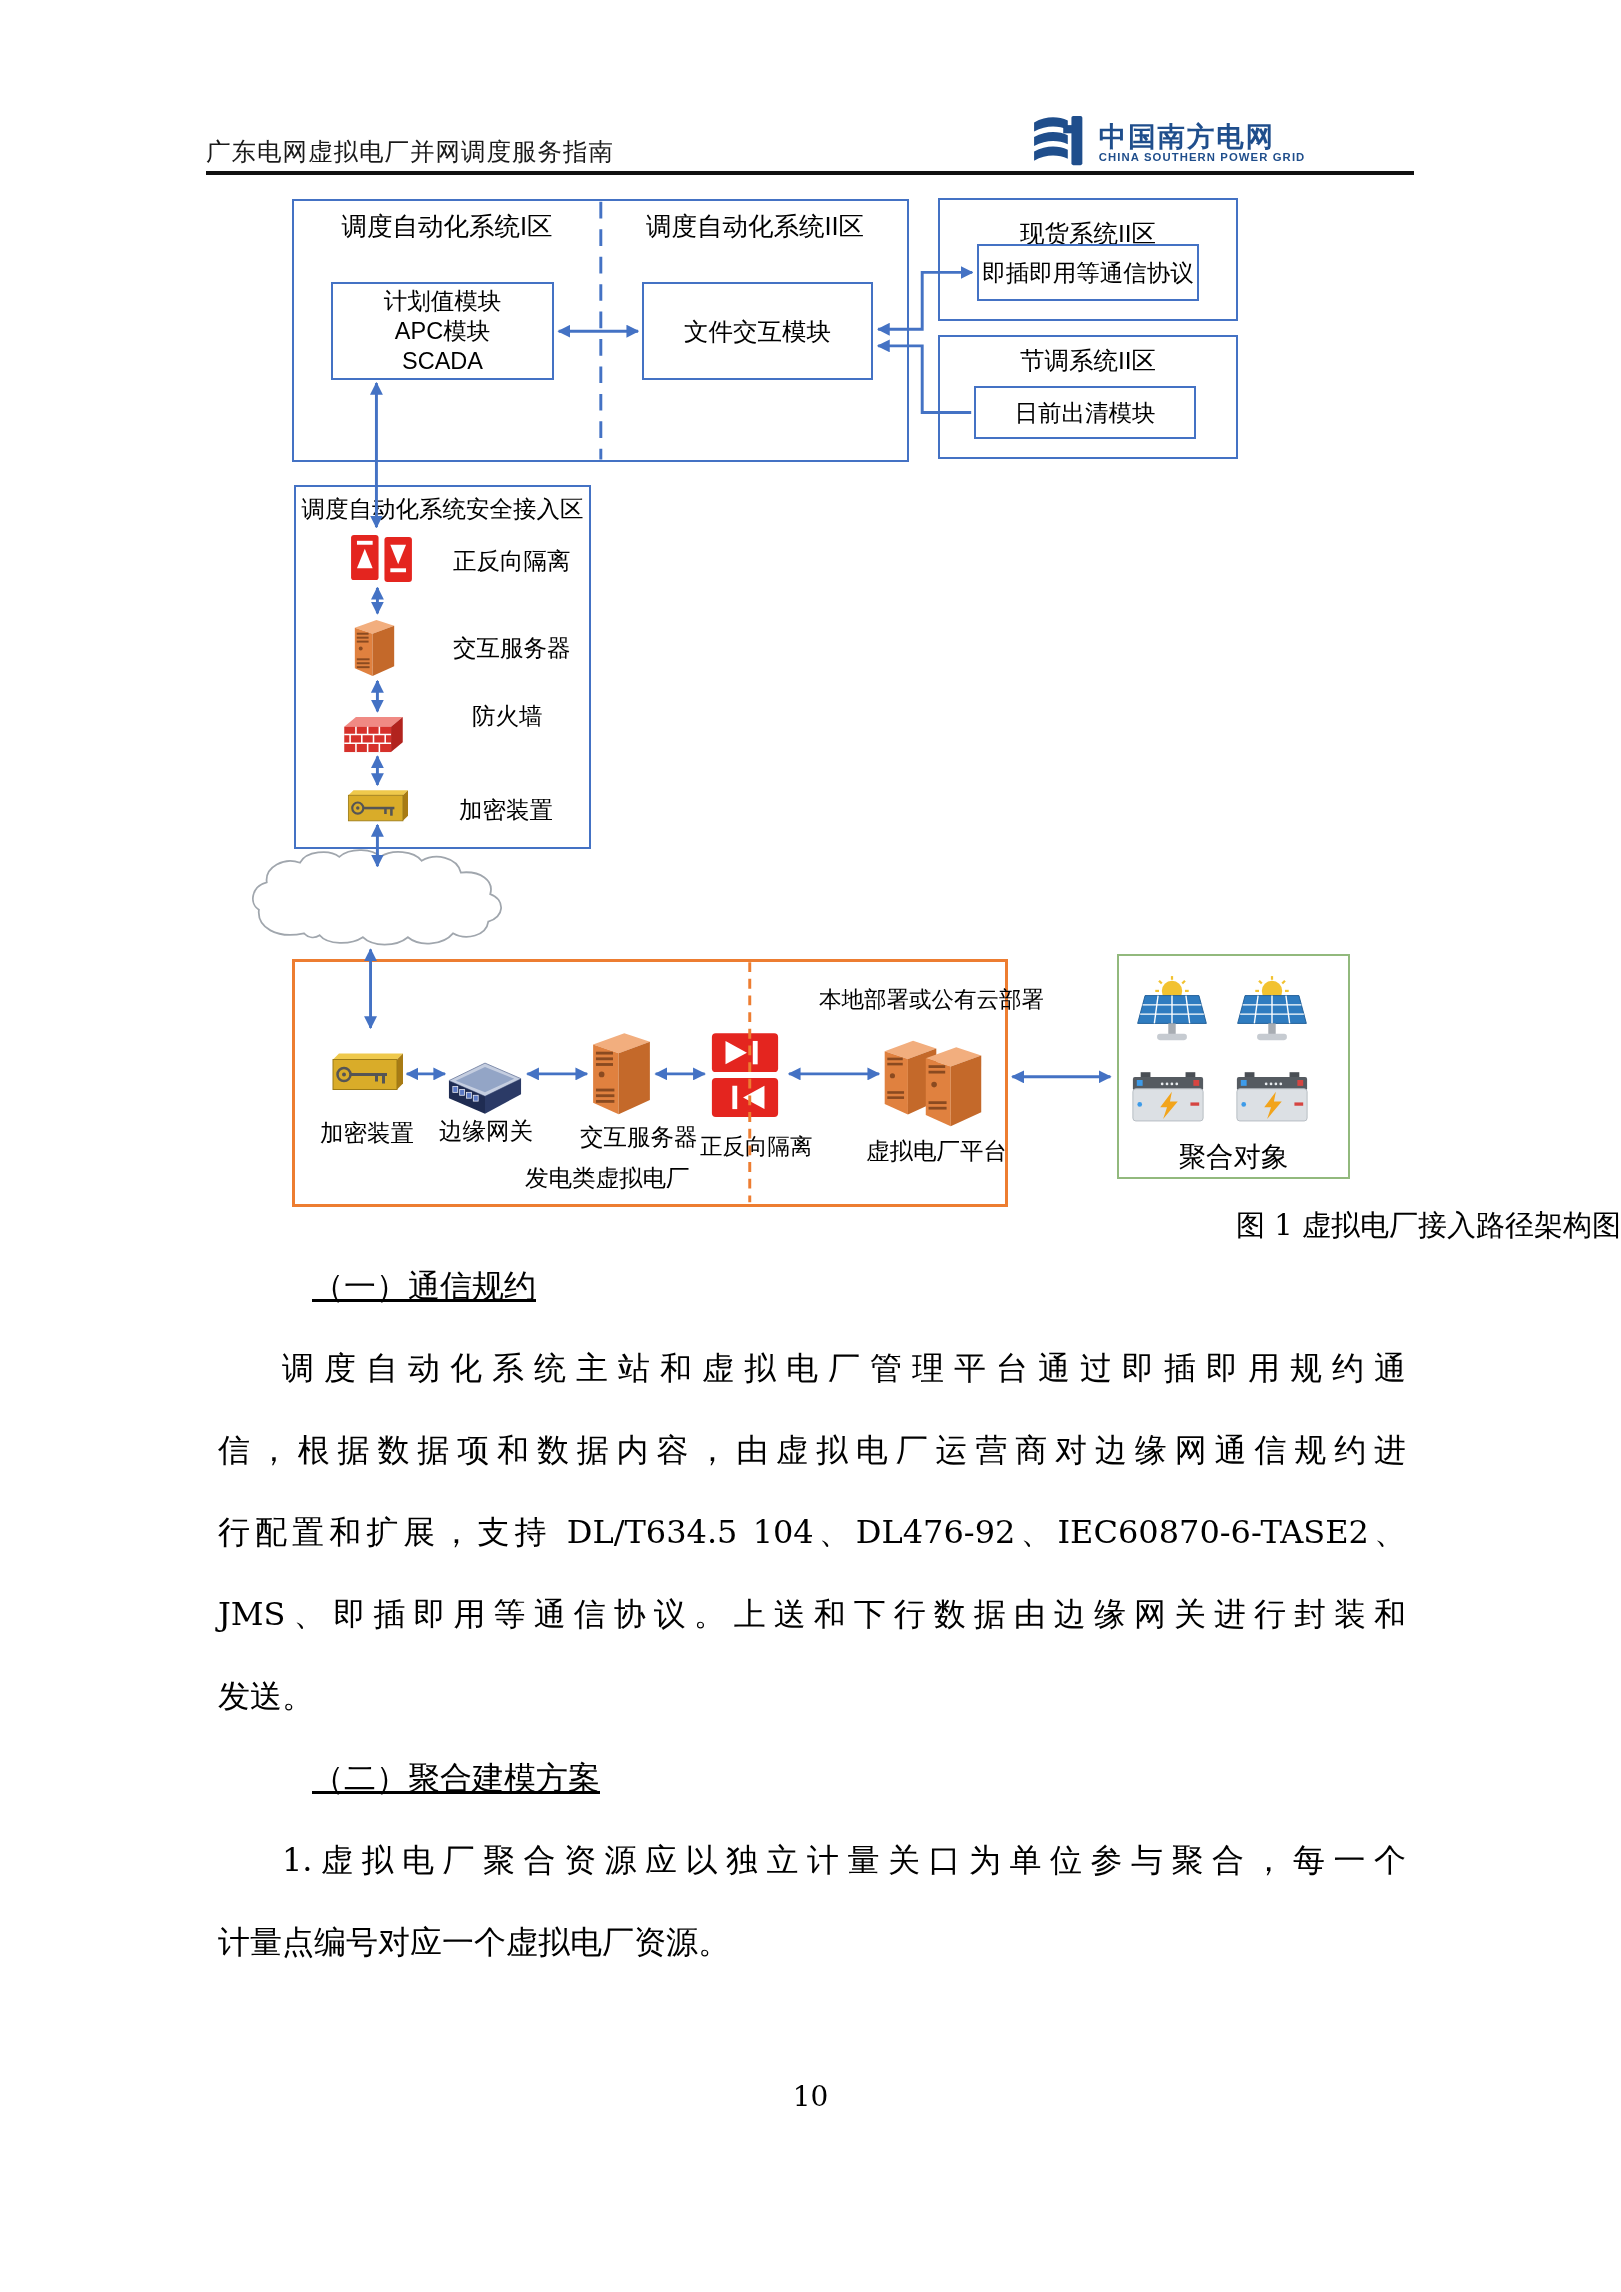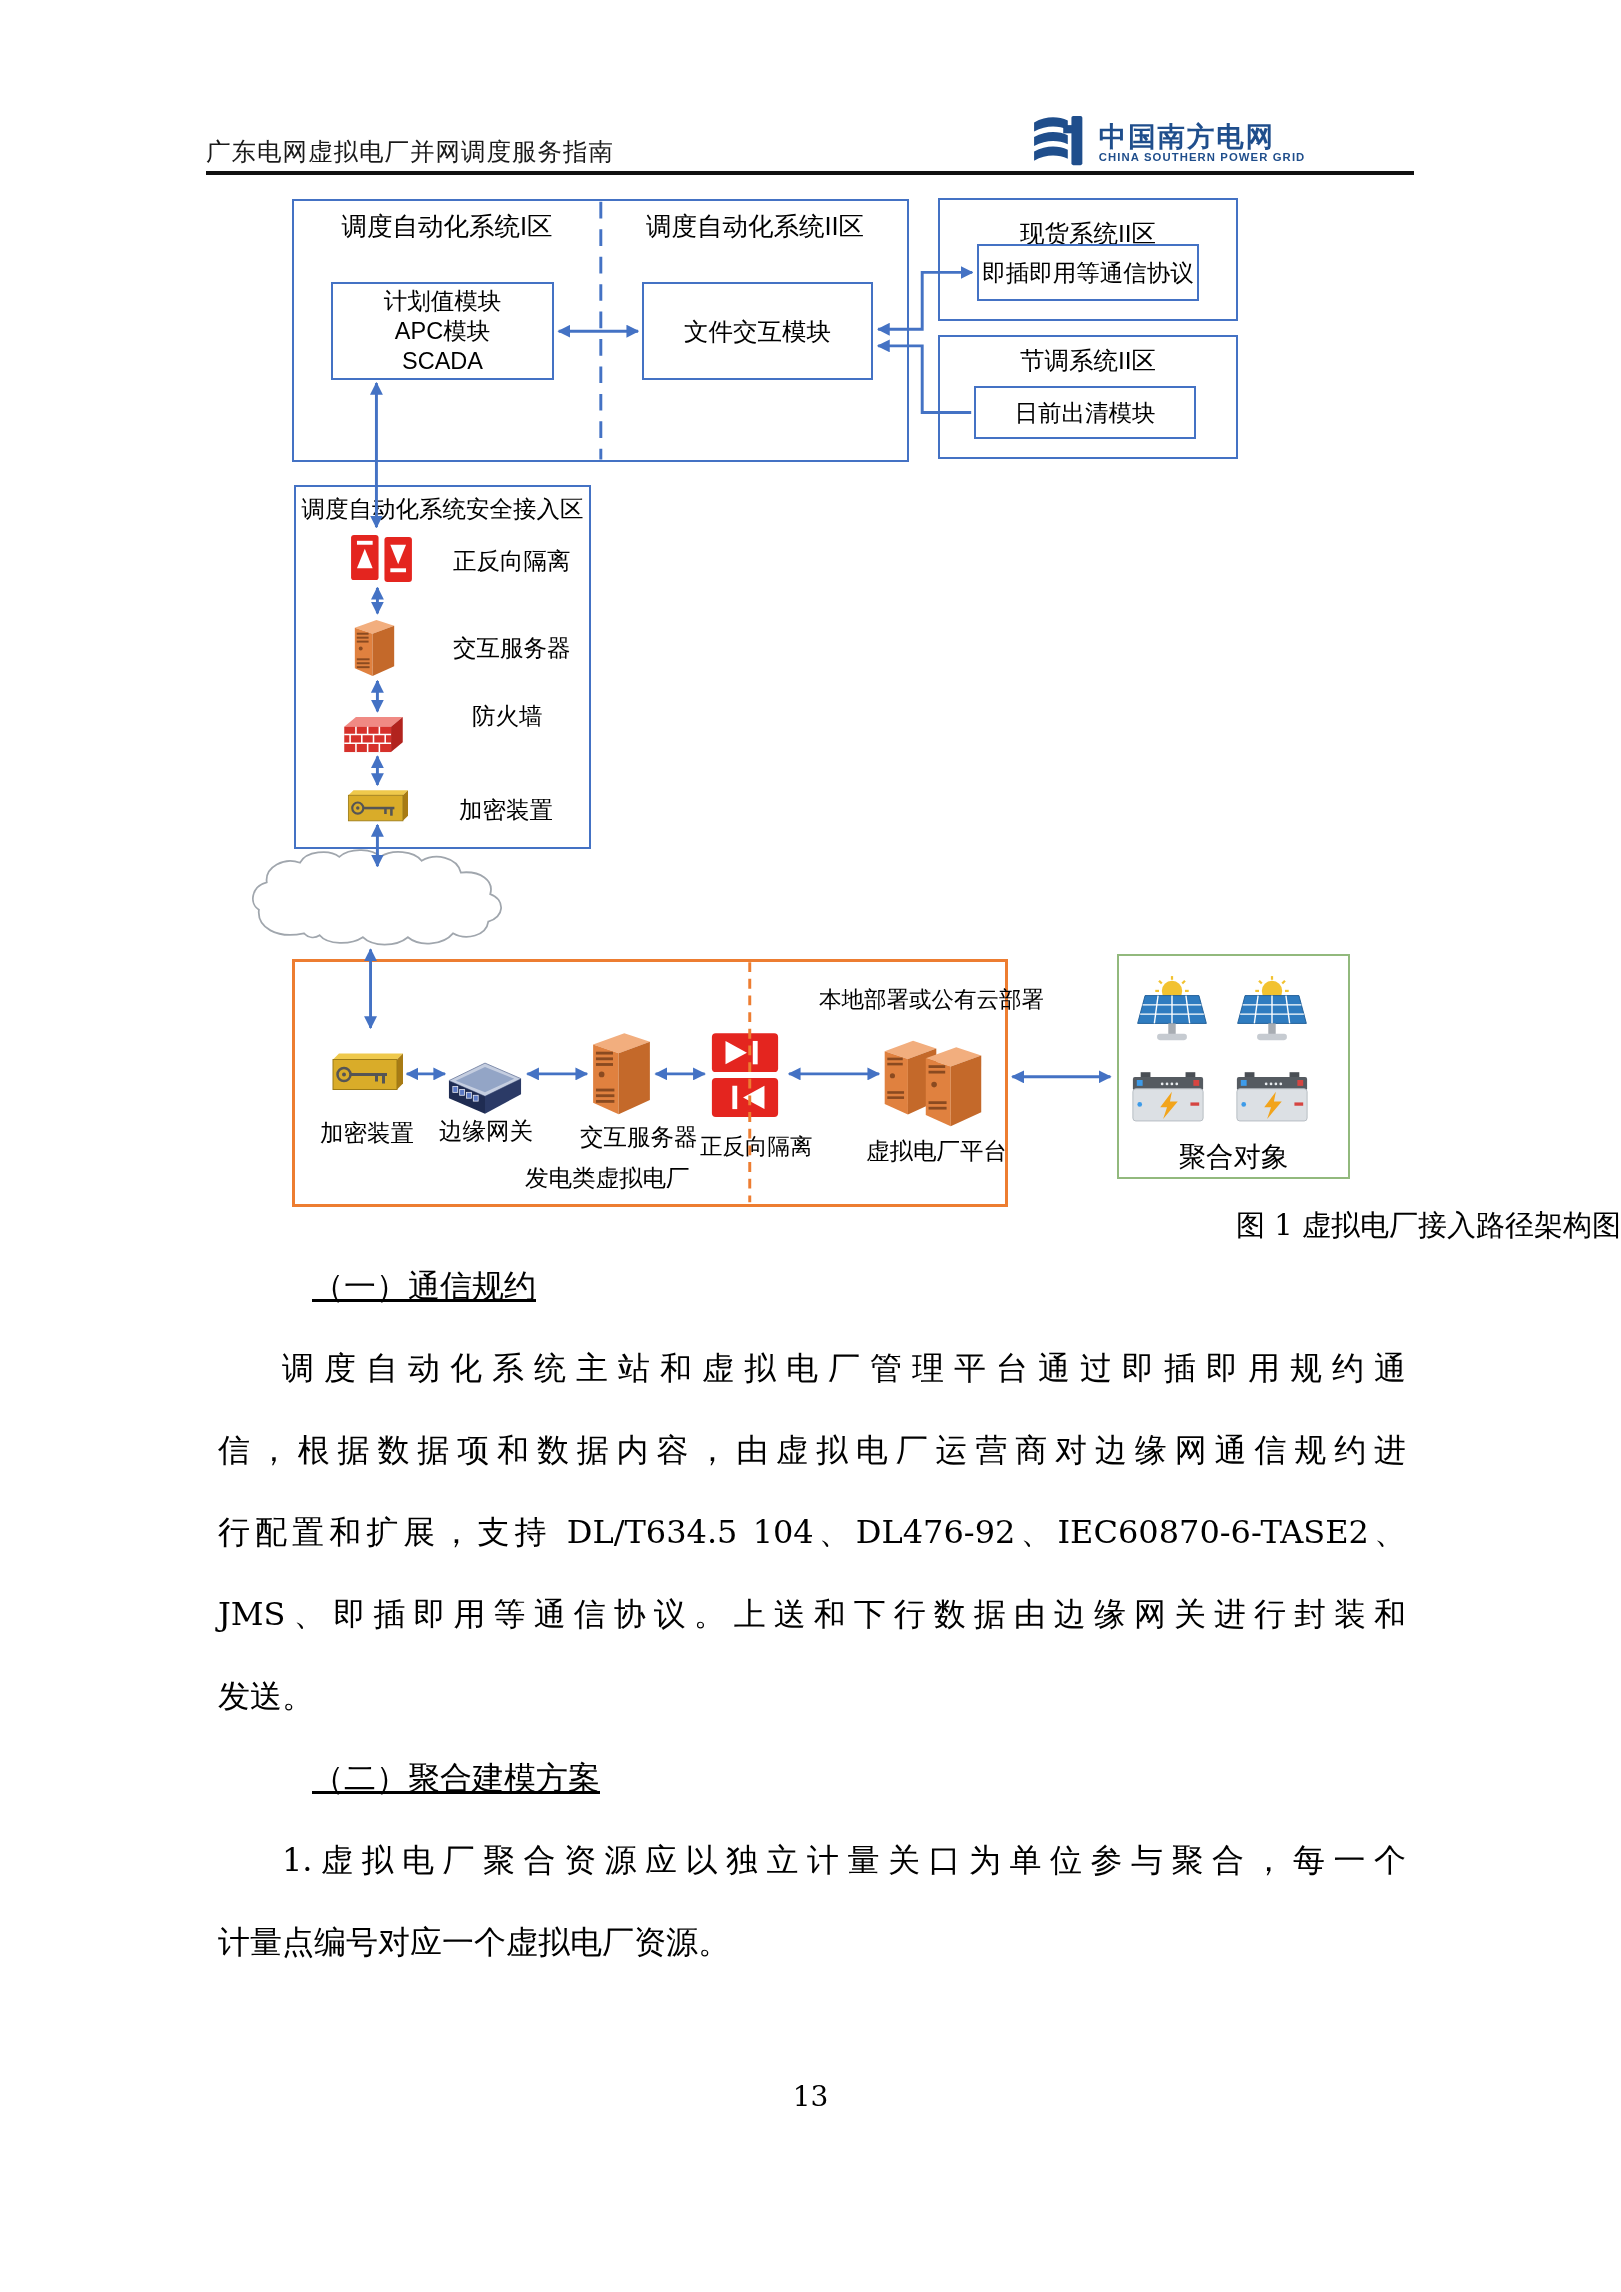--- a/index.html
+++ b/index.html
@@ -371,15 +371,15 @@
     <div class="bline just ind">调度自动化系统主站和虚拟电厂管理平台通过即插即用规约通</div>
     <div class="bline just">信，根据数据项和数据内容，由虚拟电厂运营商对边缘网通信规约进</div>
     <div class="bline just">行配置和扩展，支持 DL/T634.5 104、DL476-92、IEC60870-6-TASE2、</div>
     <div class="bline just">JMS、即插即用等通信协议。上送和下行数据由边缘网关进行封装和</div>
     <div class="bline">发送。</div>
     <div class="bline hline">（二）聚合建模方案</div>
     <div class="bline just ind">1.虚拟电厂聚合资源应以独立计量关口为单位参与聚合，每一个</div>
     <div class="bline">计量点编号对应一个虚拟电厂资源。</div>
   </div>
 
-  <div class="pageno">13</div>
+  <div class="pageno">10</div>
 </div>
 
 
 </body></html>

